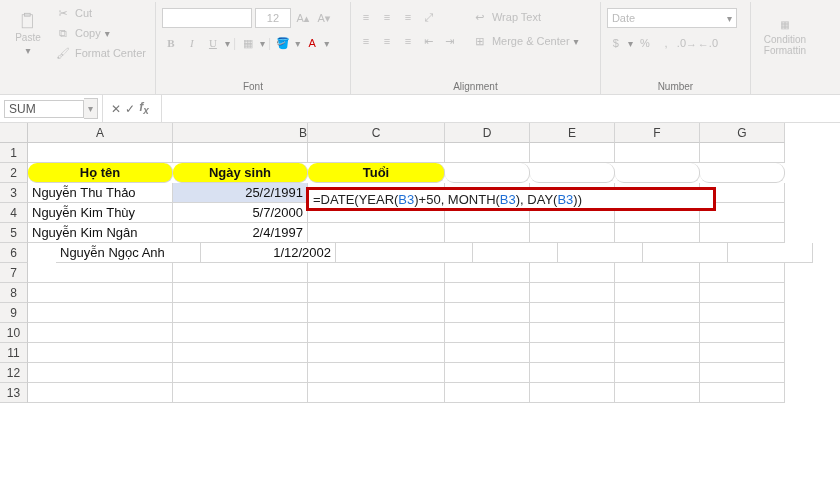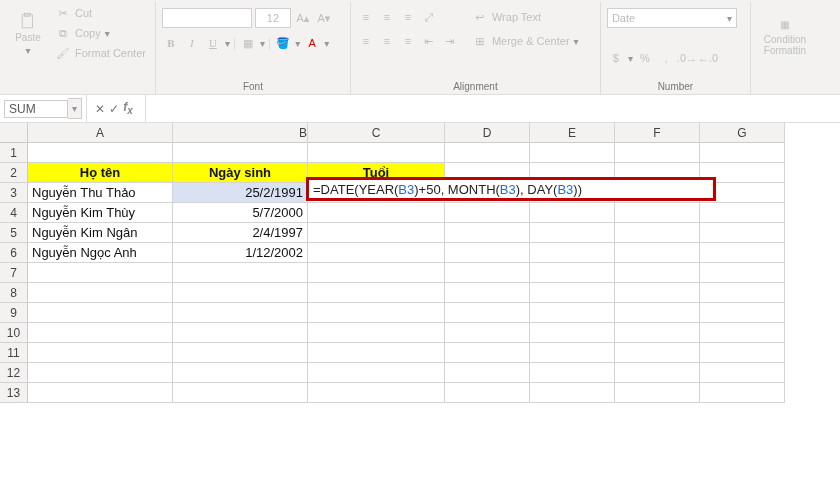--- a/index.html
+++ b/index.html
@@ -14,21 +14,21 @@
   .btn-lg { width: 40px; height: 52px; display: inline-flex; flex-direction: column; align-items: center; justify-content: flex-end; font-size: 10px; gap:2px;}
   .icon-sm { width: 16px; height: 16px; display:inline-flex; align-items:center; justify-content:center; }
   .row-item { display:inline-flex; align-items:center; gap:4px; font-size:11px; padding:1px 3px; }
   .mock-font-box { display:inline-flex; align-items:center; border:1px solid #d0d0d0; background:#fff; height:20px; padding:0 4px; font-size:11px; color:#bbb; }
   .mock-size-box { display:inline-flex; align-items:center; border:1px solid #d0d0d0; background:#fff; height:20px; width:36px; padding:0 4px; font-size:11px; color:#bbb; justify-content:center;}
   .btn-row { display:flex; gap:3px; align-items:center; }
   .square-ghost { width:18px; height:18px; display:inline-flex; align-items:center; justify-content:center; font-size:11px; }
 
   
   .fbar { display:flex; align-items:center; height:28px; border-bottom:1px solid #ddd; background:#fff; }
-  .namebox { width:78px; height:21px; margin:0 4px; display:flex; align-items:center; }
+  .namebox { width:94px; height:21px; margin:0 4px; display:flex; align-items:center; }
   .namebox-input { flex:1; border:1px solid #ccc; background:#fff; font-size:12px; padding:1px 4px; color:#555;}
   .namebox-dd { width:14px; height:21px; border:1px solid #ccc; border-left:none; background:#f3f2f1; display:flex; align-items:center; justify-content:center;}
   .fx-btns { display:flex; align-items:center; gap:4px; padding:0 8px; color:#777; border-left:1px solid #ddd; border-right:1px solid #ddd; height:100%;}
   .fx-label { font-style: italic; font-weight:bold; color:#888; padding-right:4px;}
   .fbar-input { flex:1; padding:2px 10px; font-size:13px; color:#333; }
 
   
   .grid-area { position:relative; display:flex; }
   .corner { width:28px; height:20px; background:#f3f2f1; border-right:1px solid #ccc; border-bottom:1px solid #ccc; }
   .colheads { display:flex; }
@@ -37,21 +37,21 @@
   .rows { display:flex; flex-direction:column; }
   .row { display:flex; }
   .cell { height:20px; border-right:1px solid #d4d4d4; border-bottom:1px solid #d4d4d4; font-size:13px; padding:0 4px; line-height:19px; overflow:visible; white-space:nowrap; background:#fff; color:#111;}
   .cA { width:145px; }
   .cB { width:135px; text-align:right;}
   .cC { width:137px; }
   .cD { width:85px; }
   .cE { width:85px; }
   .cF { width:85px; }
   .cG { width:85px; }
-  .header-row .cell { background:#ffff00; font-weight:bold; text-align:center; }
+  .header-row .cell { background:#ffff00; font-weight:bold; text-align:center;border-radius:9px; }
   .cell.sel-src { background:#d9e1f2; text-align:right;}
 
   
   .formula-overlay { position:absolute; border:3px solid #c00000; height:24px; display:flex; align-items:center; background:#fff; padding:0 4px; font-family: Calibri, sans-serif; font-size:13px; color:#222; z-index:5;}
   .formula-overlay .ref { color:#1f6ed4; }
 
   .cv { font-size:10px; color:#999; }
 </style>
 </head>
 <body>
@@ -140,21 +140,21 @@
           <span class="icon-sm">⊞</span>
           <span>Merge &amp; Center</span>
           <span class="cv">▾</span>
         </div>
       </div>
     </div>
     <div class="group-label">Alignment</div>
   </div>
 
   <div class="group" style="min-width:150px;">
-    <div style="display:flex; flex-direction:column; gap:21px; padding-top:4px;">
+    <div style="display:flex; flex-direction:column; gap:6px; padding-top:4px;">
       <div class="mock-font-box" style="width:130px; justify-content:space-between;">
         <span>Date</span>
         <span class="cv">▾</span>
       </div>
       <div class="btn-row ghost">
         <span class="square-ghost">$</span>
         <span class="cv">▾</span>
         <span class="square-ghost">%</span>
         <span class="square-ghost">,</span>
         <span class="square-ghost">.0→</span>
@@ -254,21 +254,21 @@
           <div class="cell cB">2/4/1997</div>
           <div class="cell cC"></div>
           <div class="cell cD"></div>
           <div class="cell cE"></div>
           <div class="cell cF"></div>
           <div class="cell cG"></div>
         </div>
 
       <div class="row">
           <div class="rowhead">6</div>
-          <div class="cell cA" style="text-align:left;">Nguyễn Ngọc Anh</div>
+          <div class="cell cA" style="text-align:left;margin-left:28px;">Nguyễn Ngọc Anh</div>
           <div class="cell cB">1/12/2002</div>
           <div class="cell cC"></div>
           <div class="cell cD"></div>
           <div class="cell cE"></div>
           <div class="cell cF"></div>
           <div class="cell cG"></div>
         </div>
 
       <div class="row">
           <div class="rowhead">7</div>
@@ -335,21 +335,21 @@
           <div class="cell cA"></div>
           <div class="cell cB"></div>
           <div class="cell cC"></div>
           <div class="cell cD"></div>
           <div class="cell cE"></div>
           <div class="cell cF"></div>
           <div class="cell cG"></div>
         </div>
     </div>
 
-    <div class="formula-overlay" style="left:306px; top:34px; width:410px;">
+    <div class="formula-overlay" style="left:306px; top:44px; width:410px;">
       <span>=DATE(YEAR(</span>
         <span class="ref">B3</span>
         <span>)+50, MONTH(</span>
         <span class="ref">B3</span>
         <span>), DAY(</span>
         <span class="ref">B3</span>
         <span>))</span>
     </div>
   </div>
 </div>

